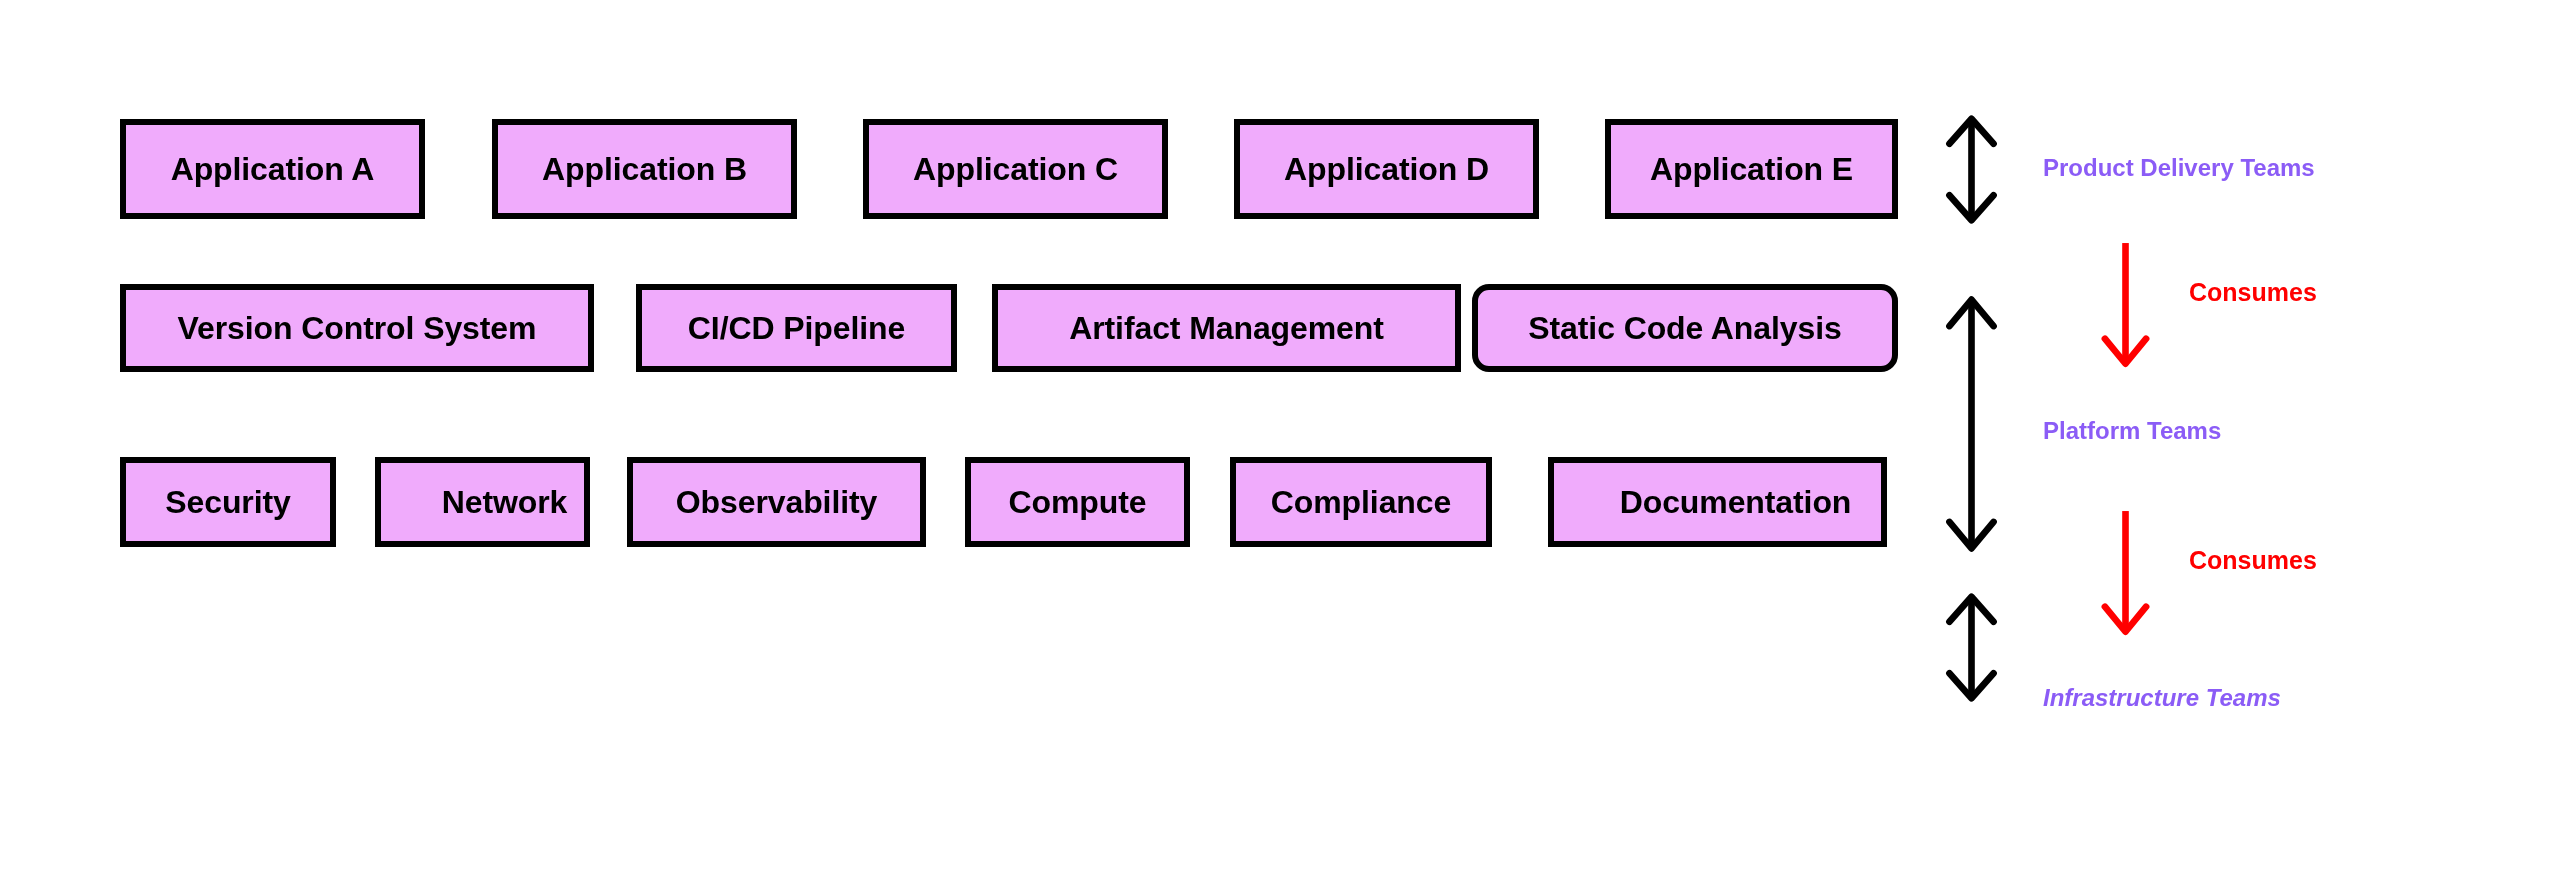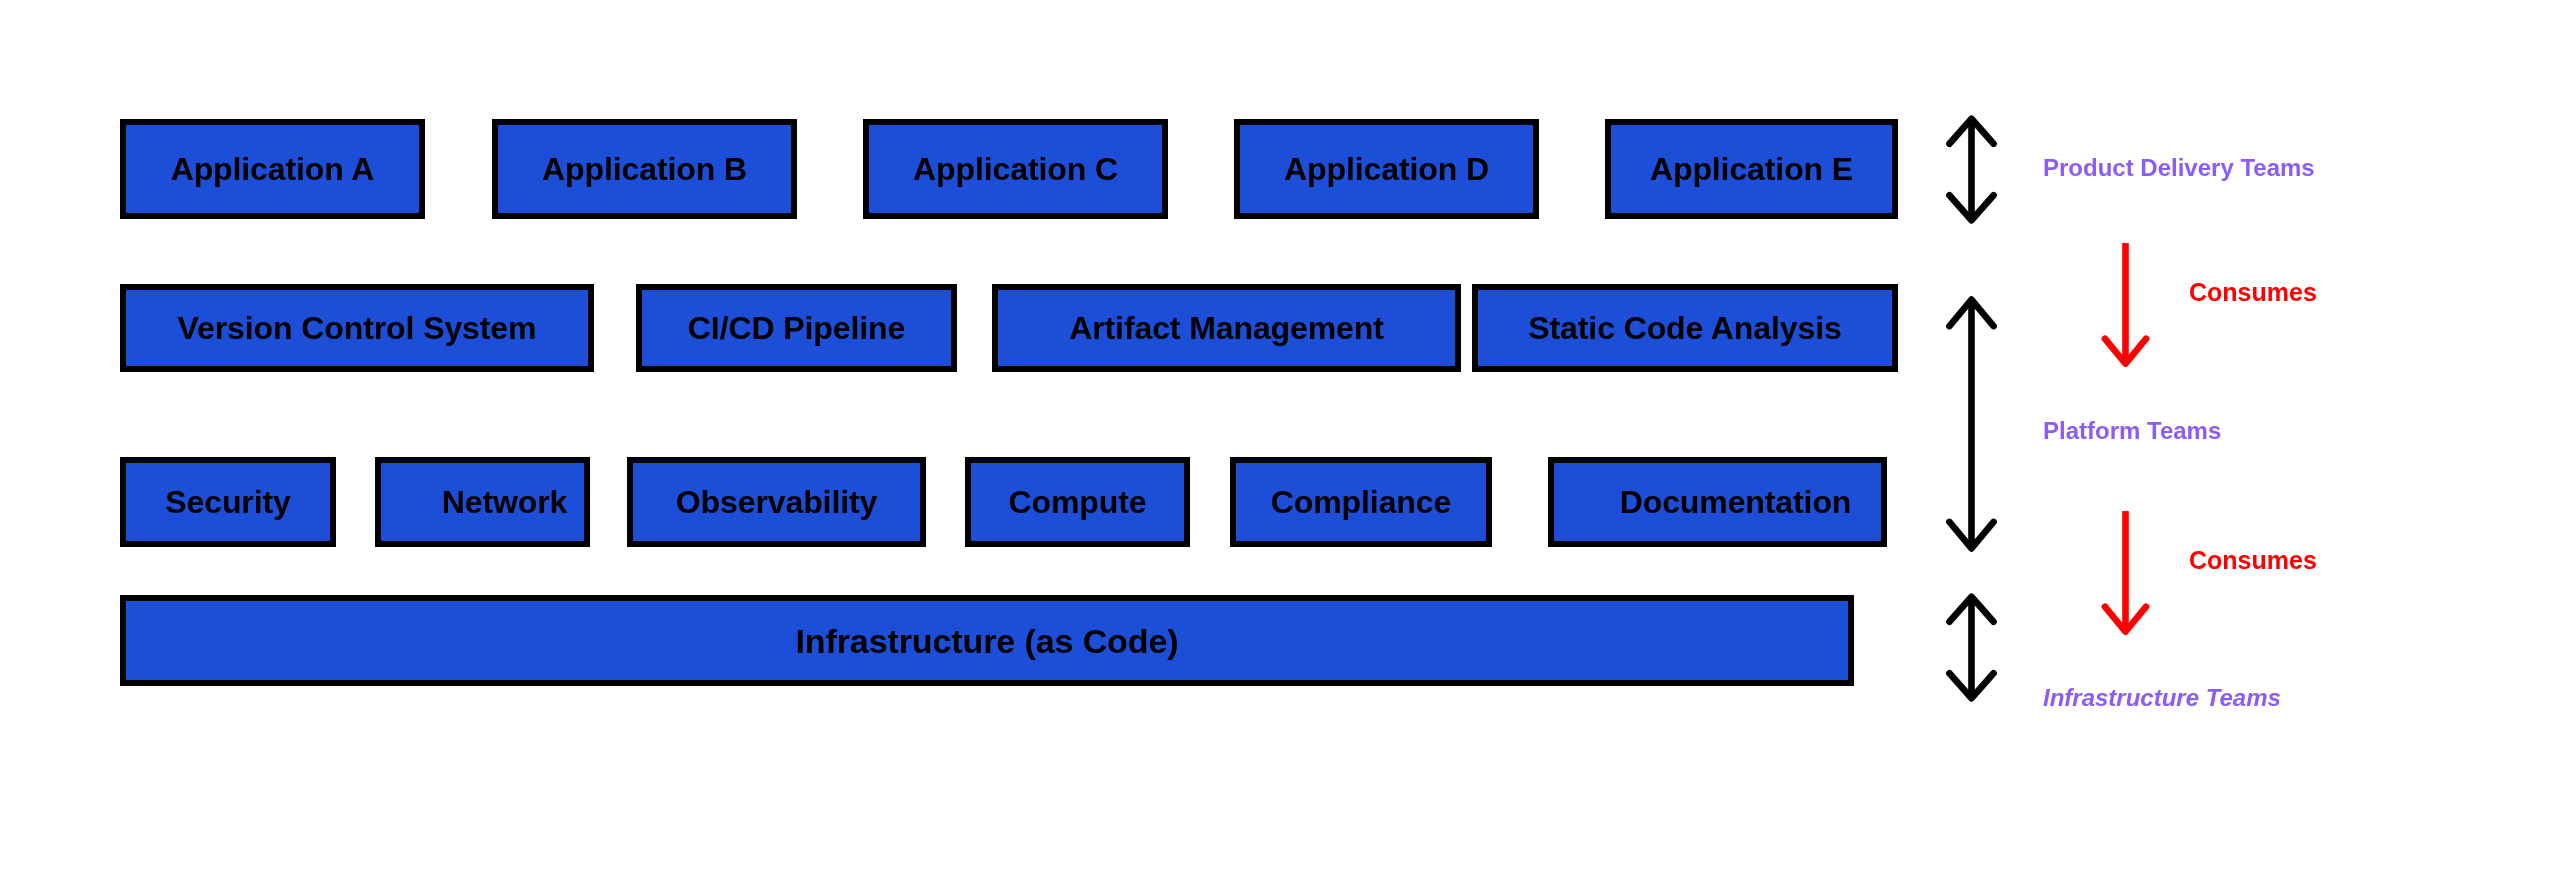--- a/index.html
+++ b/index.html
@@ -10,21 +10,21 @@
     -webkit-font-smoothing:antialiased;
     overflow:hidden;
   }
   #stage{position:relative;width:2576px;height:873px;}
 
   
   .box{
     position:absolute;
     box-sizing:border-box;
     border:6.6px solid #000000;
-    background:#1d4ed8;
+    background:#f0abfc;
     display:flex;
     align-items:center;
     justify-content:center;
     color:#000000;
     font-weight:700;
     letter-spacing:-0.1px;
   }
   .box .lbl{
     font-size:32px;
     line-height:1;
@@ -86,21 +86,21 @@
   </div>
 
   <div class="box" style="left:636px;top:284px;width:321px;height:88px;">
     <span class="lbl">CI/CD Pipeline</span>
   </div>
 
   <div class="box" style="left:992px;top:284px;width:469px;height:88px;">
     <span class="lbl">Artifact Management</span>
   </div>
 
-  <div class="box" style="left:1472px;top:284px;width:426px;height:88px;">
+  <div class="box" style="left:1472px;top:284px;width:426px;height:88px;border-radius:17px;">
     <span class="lbl">Static Code Analysis</span>
   </div>
 
   <div class="box" style="left:120px;top:457px;width:216px;height:90px;">
     <span class="lbl">Security</span>
   </div>
 
   <div class="box" style="left:375px;top:457px;width:215px;height:90px;padding-left:44px;">
     <span class="lbl">Network</span>
   </div>
@@ -114,23 +114,20 @@
   </div>
 
   <div class="box" style="left:1230px;top:457px;width:262px;height:90px;">
     <span class="lbl">Compliance</span>
   </div>
 
   <div class="box" style="left:1548px;top:457px;width:339px;height:90px;padding-left:36px;">
     <span class="lbl">Documentation</span>
   </div>
 
-  <div class="box wide" style="left:120px;top:595px;width:1734px;height:91px;">
-    <span class="lbl">Infrastructure (as Code)</span>
-  </div>
 
   <div class="arrow" style="left:1945px;top:114px;">
     <svg width="53" height="111" viewBox="0 0 72 150">
       <line x1="36" y1="8" x2="36" y2="142" stroke="#000000" stroke-width="9"></line>
       <polyline points="6,40 36,6 66,40" fill="none" stroke="#000000" stroke-width="9" stroke-linecap="round" stroke-linejoin="round"></polyline>
       <polyline points="6,110 36,144 66,110" fill="none" stroke="#000000" stroke-width="9" stroke-linecap="round" stroke-linejoin="round"></polyline>
     </svg>
   </div>
 
   <div class="arrow" style="left:1945px;top:295px;">

